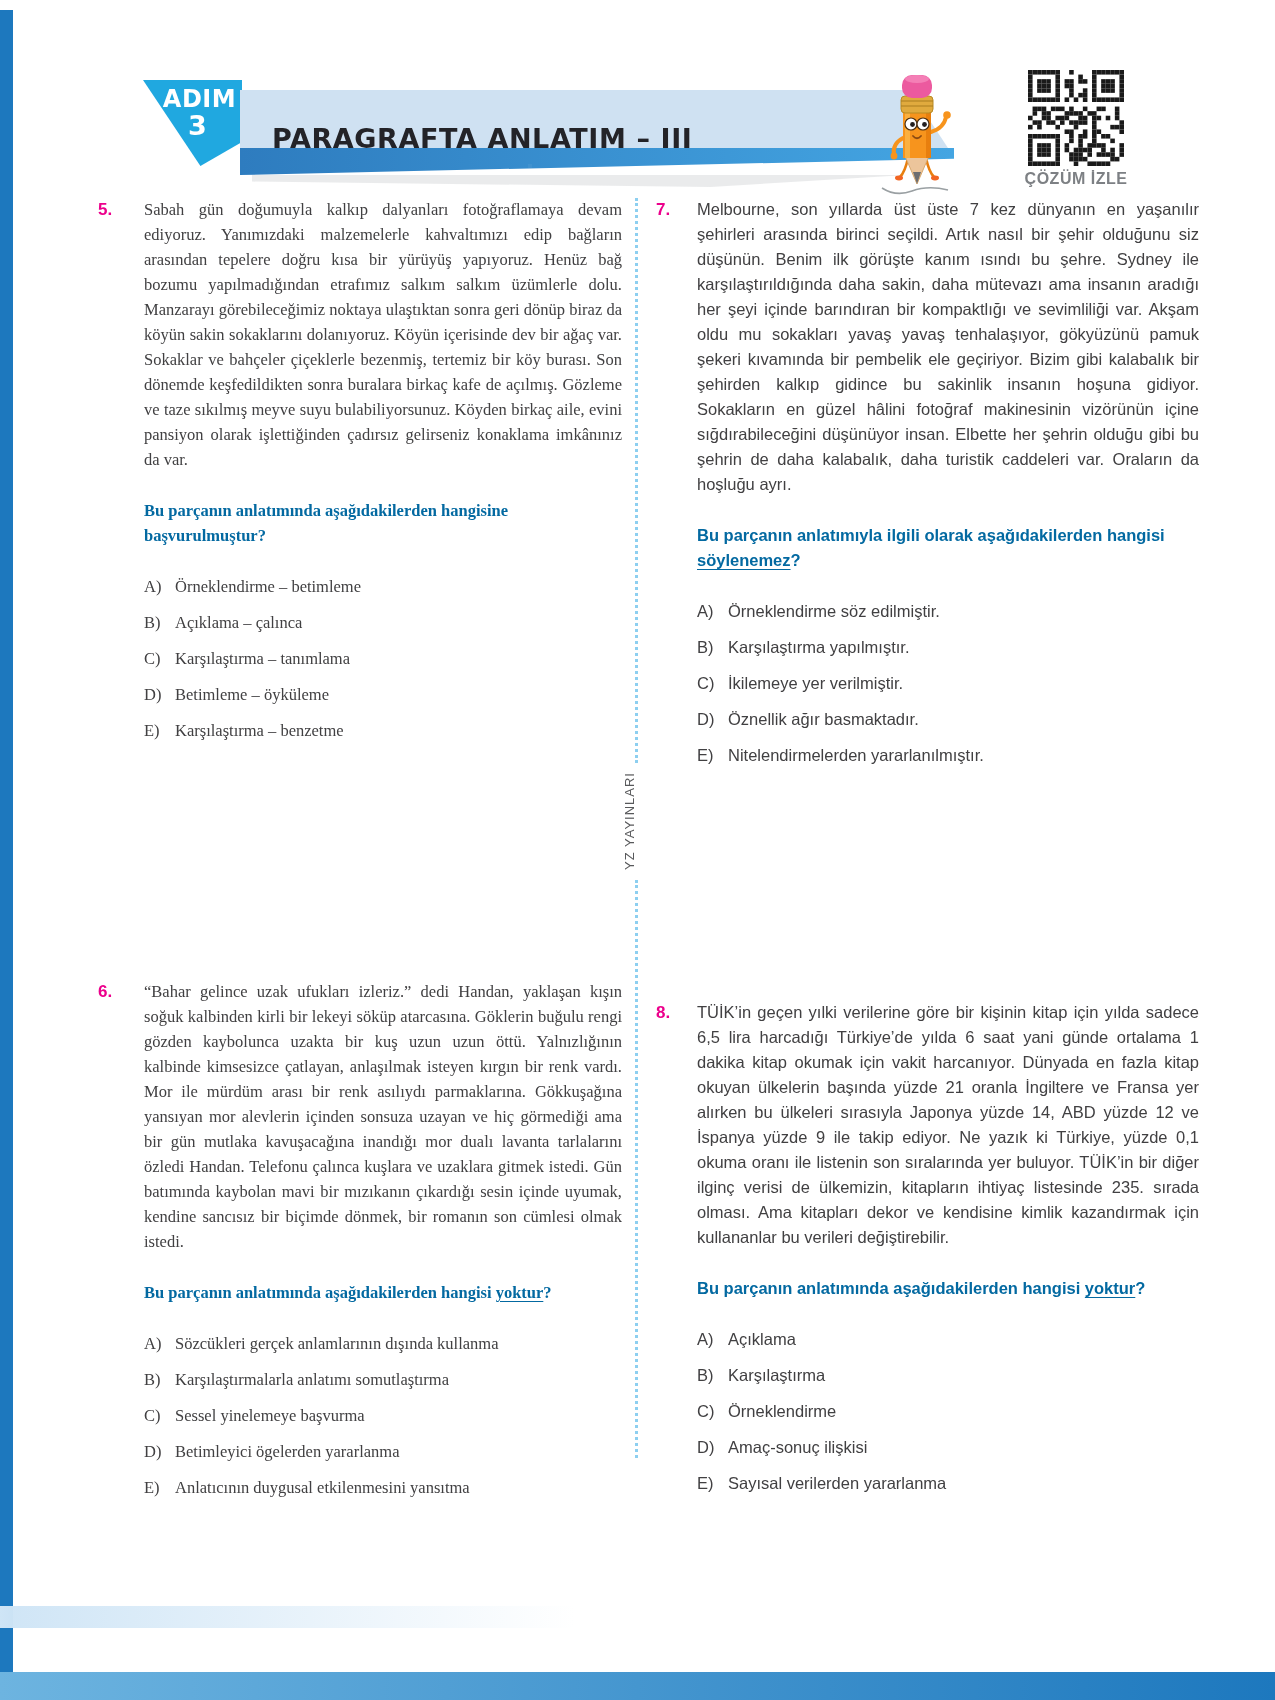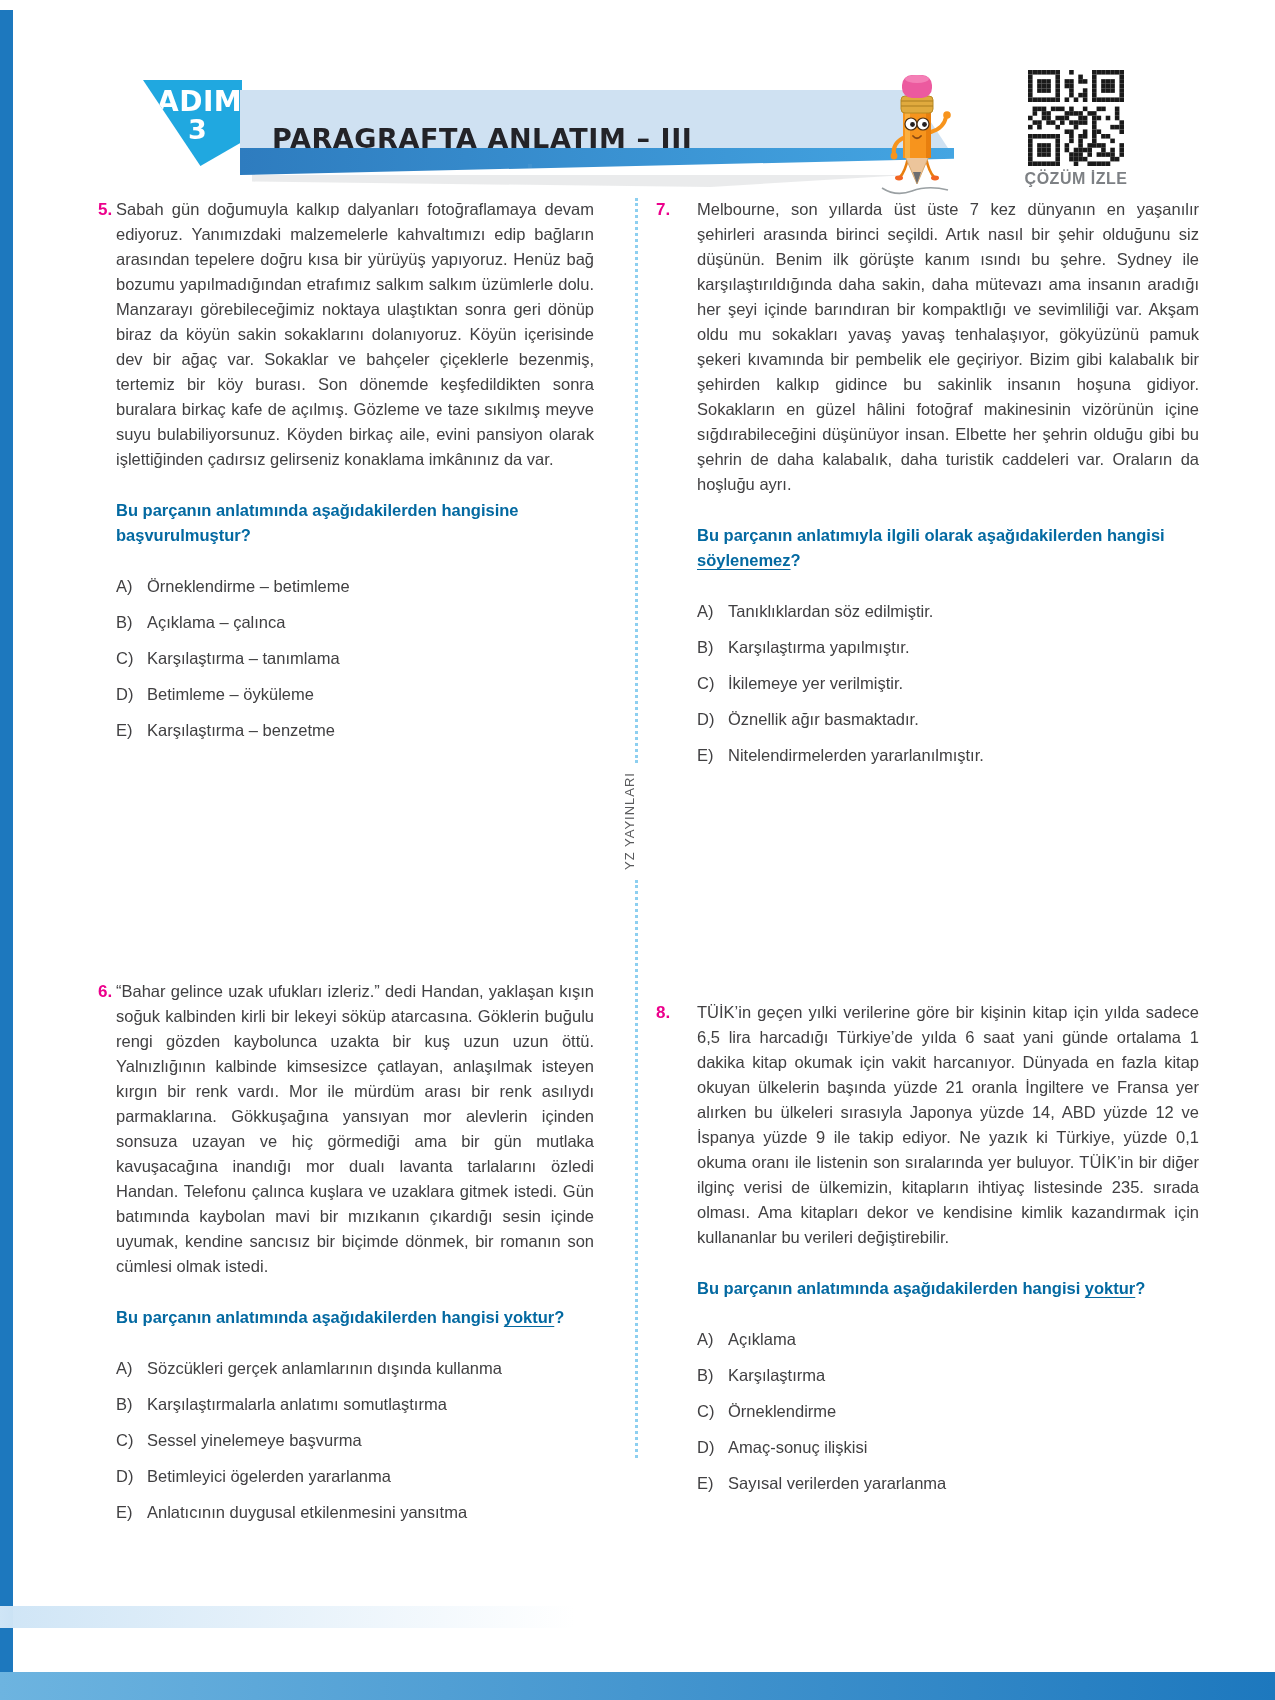--- a/index.html
+++ b/index.html
@@ -10,21 +10,21 @@
   
   #left-bar{left:0;top:10px;width:13px;height:1662px;background:#1d78be;}
   #bottom-bar{left:0;top:1672px;width:1275px;height:28px;background:linear-gradient(90deg,#6db4e0,#1d78be);}
   #bottom-left-bar{left:0;top:1606px;width:575px;height:22px;
                    background:linear-gradient(90deg,#cfe5f6,rgba(255,255,255,0));}
 
   
   #step-badge{left:143px;top:80px;width:99px;height:86px;background:#20a8e0;
               clip-path:polygon(0 0,100% 0,100% 72%,58% 100%);color:#fff;text-align:center;
               font-family:"DejaVu Sans",sans-serif;font-weight:800;line-height:1.05;padding-top:7px;box-sizing:border-box;}
-  #step-badge .lbl{font-size:28px;letter-spacing:.5px;padding-left:14px;}
+  #step-badge .lbl{font-size:24px;letter-spacing:.5px;padding-left:14px;}
   #step-badge .num{font-size:27px;padding-left:10px;}
   #title-banner{left:240px;top:90px;width:708px;height:58px;background:#cfe1f2;
                 clip-path:polygon(0 0,94.6% 0,100% 100%,0 100%);}
   #page-title{left:272px;top:101px;width:640px;font-family:"DejaVu Sans",sans-serif;font-weight:800;
               font-size:27px;letter-spacing:.6px;color:#232328;margin-top:22px;}
   #banner-strip{left:240px;top:148px;width:714px;height:27px;
                 background:linear-gradient(90deg,#2e7cbf,#44a5e2);
                 clip-path:polygon(0 0,100% 0,100% 40%,0 100%);}
   #banner-shadow{left:252px;top:175px;width:655px;height:12px;background:#d8dadc;opacity:.55;
                  clip-path:polygon(0 0,100% 0,70% 100%,0 55%);}
@@ -38,21 +38,21 @@
   .divider{left:635px;width:0;border-left:3px dotted #8dcff0;}
   #divider-top{top:198px;height:565px;}
   #divider-bottom{top:880px;height:578px;}
   #publisher-vert{left:622px;top:766px;height:110px;width:22px;color:#58595b;font-size:13px;
                   letter-spacing:1px;writing-mode:vertical-rl;transform:rotate(180deg);text-align:center;}
 
   
   .question{position:absolute;}
   .qnum{position:absolute;left:0;top:0;font-weight:bold;color:#ec008c;font-size:17px;line-height:25px;}
   .qbody{font-size:16.5px;line-height:25px;}
-  .q-left .qbody{margin-left:18px;width:478px;}
+  .q-left .qbody{margin-left:46px;width:478px;font-family:Liberation Serif, serif;}
   .q-right .qbody{margin-left:41px;width:502px;}
   .passage{text-align:justify;}
   .stem{margin-top:26px;font-weight:bold;color:#0369a1;}
   .stem .u{text-decoration:underline;text-underline-offset:3px;}
   .options{margin-top:26px;}
   .option{display:flex;margin-bottom:11px;}
   .option .olabel{width:31px;flex:none;}
 
   
   #clock{left:577px;top:1452px;}
@@ -395,21 +395,21 @@
   </div>
 
   <div class="question q-right" style="left:656px;top:197px;width:531px;">
     <div class="qnum">7.</div>
     <div class="qbody">
       <div class="passage">Melbourne, son yıllarda üst üste 7 kez dünyanın en yaşanılır şehirleri arasında birinci seçildi. Artık nasıl bir şehir olduğunu siz düşünün. Benim ilk görüşte kanım ısındı bu şehre. Sydney ile karşılaştırıldığında daha sakin, daha mütevazı ama insanın aradığı her şeyi içinde barındıran bir kompaktlığı ve sevimliliği var. Akşam oldu mu sokakları yavaş yavaş tenhalaşıyor, gökyüzünü pamuk şekeri kıvamında bir pembelik ele geçiriyor. Bizim gibi kalabalık bir şehirden kalkıp gidince bu sakinlik insanın hoşuna gidiyor. Sokakların en güzel hâlini fotoğraf makinesinin vizörünün içine sığdırabileceğini düşünüyor insan. Elbette her şehrin olduğu gibi bu şehrin de daha kalabalık, daha turistik caddeleri var. Oraların da hoşluğu ayrı.</div>
       <div class="stem"><span>Bu parçanın anlatımıyla ilgili olarak aşağıdakilerden hangisi </span><span class="u">söylenemez</span><span>?</span></div>
       <div class="options">
         <div class="option">
             <span class="olabel">A)</span>
-            <span>Tanıklıklardan söz edilmiştir.</span>
+            <span>Örneklendirme söz edilmiştir.</span>
           </div>
         <div class="option">
             <span class="olabel">B)</span>
             <span>Karşılaştırma yapılmıştır.</span>
           </div>
         <div class="option">
             <span class="olabel">C)</span>
             <span>İkilemeye yer verilmiştir.</span>
           </div>
         <div class="option">

